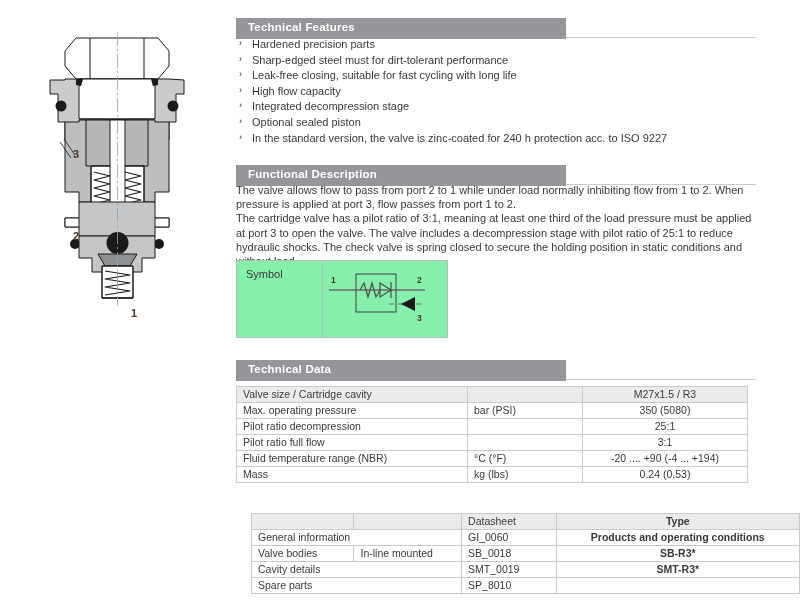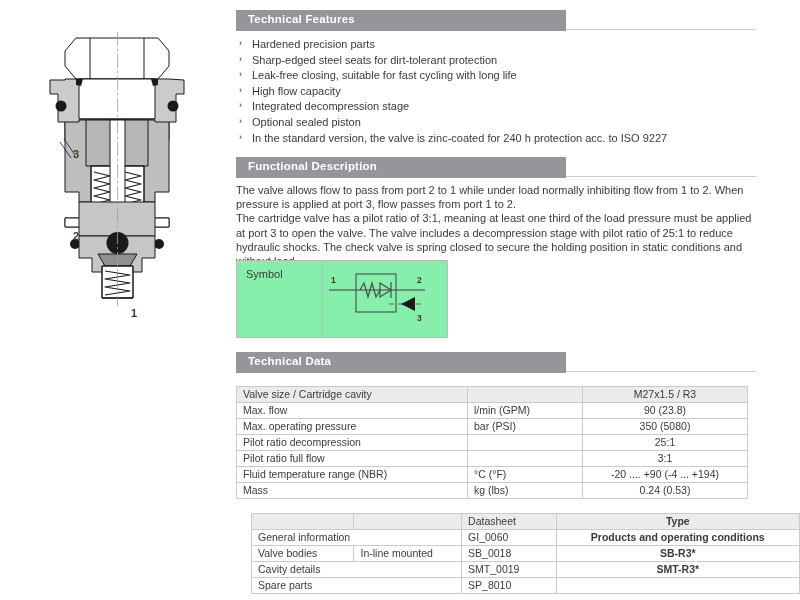--- a/index.html
+++ b/index.html
@@ -43,20 +43,21 @@
     position: absolute;
     left: 232px; top: 0;
     width: 568px; height: 600px;
   }
 
   
   .section-header {
     position: relative;
     height: 21px;
     width: 524px;
+    margin-top: 8px;
   }
   .section-header .bar {
     position: absolute;
     left: 4px; top: 0;
     width: 330px; height: 21px;
     background: #949699;
   }
   .section-header .rule {
     position: absolute;
     left: 334px; top: 19px;
@@ -252,21 +253,21 @@
     <div class="title">Technical Features</div>
   </div>
 
   <div id="features-list">
     <div class="bullet-row">
       <span class="chev">›</span>
       <span>Hardened precision parts</span>
     </div>
     <div class="bullet-row">
       <span class="chev">›</span>
-      <span>Sharp-edged steel seats for dirt-tolerant protection</span>
+      <span>Sharp-edged steel must for dirt-tolerant performance</span>
     </div>
     <div class="bullet-row">
       <span class="chev">›</span>
       <span>Leak-free closing, suitable for fast cycling with long life</span>
     </div>
     <div class="bullet-row">
       <span class="chev">›</span>
       <span>High flow capacity</span>
     </div>
     <div class="bullet-row">
@@ -326,25 +327,20 @@
   </div>
 
   <table class="dtable" id="tech-data-table">
     <tbody>
       <tr>
         <td class="c-name hdr">Valve size / Cartridge cavity</td>
         <td class="c-unit hdr"></td>
         <td class="c-value hdr ctr">M27x1.5 / R3</td>
       </tr>
       <tr>
-        <td class="c-name">Max. flow</td>
-        <td class="c-unit">l/min (GPM)</td>
-        <td class="c-value ctr">90 (23.8)</td>
-      </tr>
-      <tr>
         <td class="c-name">Max. operating pressure</td>
         <td class="c-unit">bar (PSI)</td>
         <td class="c-value ctr">350 (5080)</td>
       </tr>
       <tr>
         <td class="c-name">Pilot ratio decompression</td>
         <td class="c-unit"></td>
         <td class="c-value ctr">25:1</td>
       </tr>
       <tr>

